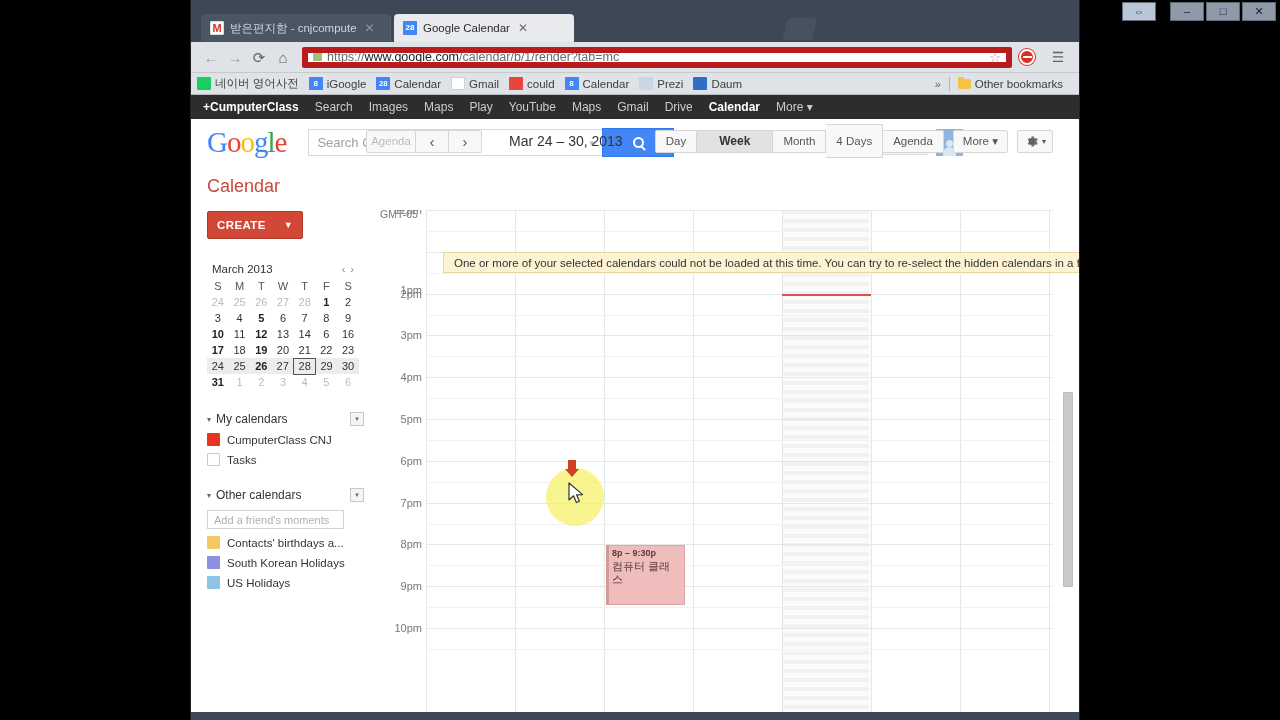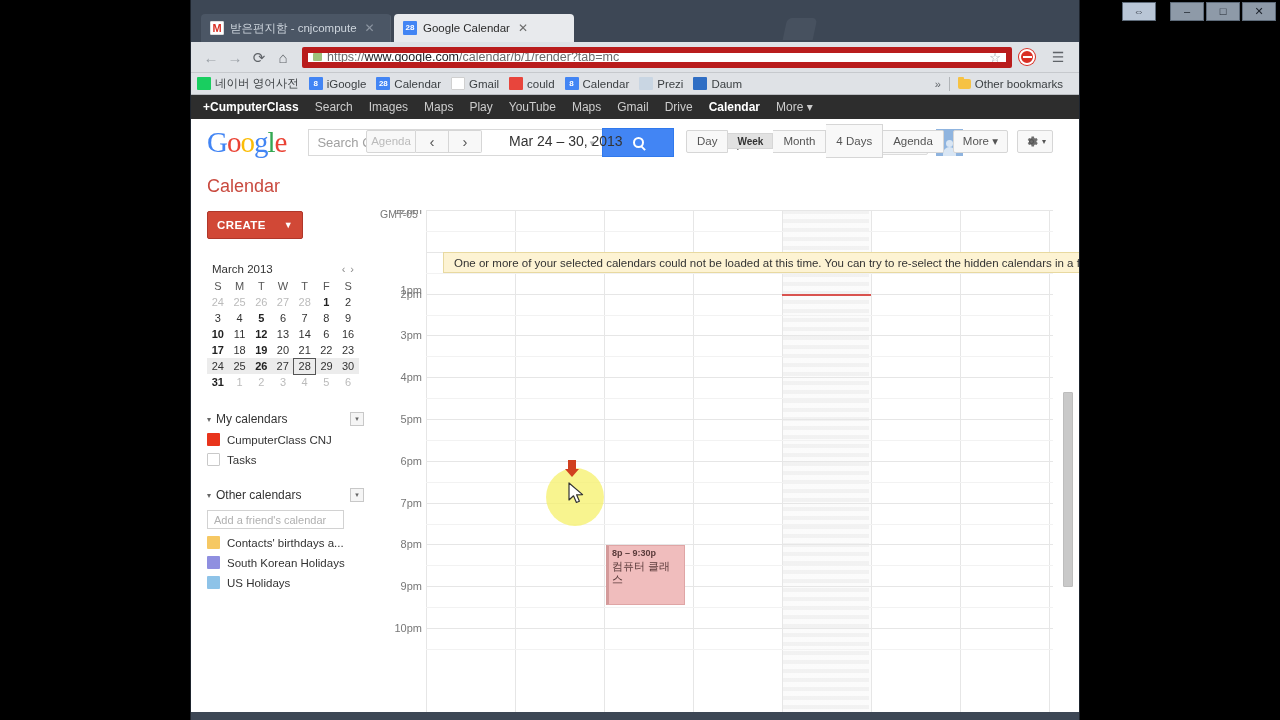--- a/index.html
+++ b/index.html
@@ -479,21 +479,21 @@
             </div>
           </div>
 
           <div class="sec">
             <div class="sec-head">
               <span class="tri">▾</span>
               <span>Other calendars</span>
               <span class="dropbtn">▾</span>
             </div>
             <div class="friendinput">
-              <span>Add a friend's calendar</span>
+              <span>Add a friend's moments</span>
             </div>
             <div class="cal-item">
               <span class="swatch" id="sw-ot0" style="background: rgb(246, 200, 99);"></span>
               <span>Contacts' birthdays a...</span>
             </div>
             <div class="cal-item">
               <span class="swatch" id="sw-ot1" style="background: rgb(143, 143, 224);"></span>
               <span>South Korean Holidays</span>
             </div>
             <div class="cal-item">
@@ -507,21 +507,21 @@
 
           <div style="position:absolute; left:0; top:-38px; right:0; height:26px; display:flex; align-items:center;">
             <div style="display:flex; align-items:center; margin-left:0px;">
               <div style="width:50px;height:23px;border:1px solid #d6d6d6;background:#f8f8f8;border-radius:2px 0 0 2px;display:flex;align-items:center;justify-content:center;font-size:11.5px;color:#bbb;">Agenda</div>
               <div style="width:33px;height:23px;border:1px solid #d6d6d6;border-left:none;background:#f8f8f8;display:flex;align-items:center;justify-content:center;font-size:15px;color:#555;">‹</div>
               <div style="width:33px;height:23px;border:1px solid #d6d6d6;border-left:none;background:#f8f8f8;border-radius:0 2px 2px 0;display:flex;align-items:center;justify-content:center;font-size:15px;color:#555;">›</div>
               <div style="margin-left:27px;font-size:14px;color:#333;">Mar 24 – 30, 2013</div>
             </div>
             <div style="display:flex; align-items:center; margin-left:auto; margin-right:26px;">
               <div class="viewbtn" style="height:23px;border:1px solid #d6d6d6;background:#f8f8f8;border-radius:2px 0 0 2px;display:flex;align-items:center;padding:0 10px;font-size:11.5px;color:#555;">Day</div>
-              <div style="height:16px;border:1px solid #d6d6d6;border-left:none;background:#e2e2e2;display:flex;align-items:center;padding:0 9px;font-size:10px;color:#333;font-weight:bold;">Week</div>
+              <div style="height:23px;border:1px solid #d6d6d6;border-left:none;background:#e2e2e2;display:flex;align-items:center;padding:0 22px;font-size:12px;color:#333;font-weight:bold;">Week</div>
               <div style="height:23px;border:1px solid #d6d6d6;border-left:none;background:#f8f8f8;display:flex;align-items:center;padding:0 10px;font-size:11.5px;color:#555;">Month</div>
               <div style="height:23px;border:1px solid #d6d6d6;border-left:none;background:#f8f8f8;display:flex;align-items:center;padding:16px 10px;font-size:11.5px;color:#555;">4 Days</div>
               <div style="height:23px;border:1px solid #d6d6d6;border-left:none;background:#f8f8f8;border-radius:0 2px 2px 0;display:flex;align-items:center;padding:0 10px;font-size:11.5px;color:#555;">Agenda</div>
               <div style="margin-left:9px;height:23px;border:1px solid #d6d6d6;background:#f8f8f8;border-radius:2px;display:flex;align-items:center;padding:0 9px;font-size:11.5px;color:#555;">More ▾</div>
               <div style="margin-left:9px;height:23px;border:1px solid #d6d6d6;background:#f8f8f8;border-radius:2px;display:flex;align-items:center;padding:0 6px;gap:3px;">
                 <svg width="15" height="15" viewBox="0 0 24 24">
                   <path fill="#555" d="M12 8a4 4 0 100 8 4 4 0 000-8zm0 6.2a2.2 2.2 0 110-4.4 2.2 2.2 0 010 4.4z"></path>
                   <path fill="#555" d="M20 12.8v-1.6l2-1.5-2-3.4-2.3 1a7.9 7.9 0 00-1.4-.8L16 4h-4l-.3 2.5c-.5.2-1 .5-1.4.8l-2.3-1-2 3.4 2 1.5v1.6l-2 1.5 2 3.4 2.3-1c.4.3.9.6 1.4.8l.3 2.5h4l.3-2.5c.5-.2 1-.5 1.4-.8l2.3 1 2-3.4-2-1.5z" opacity=".85"></path>
                 </svg>
                 <span style="font-size:8px;color:#555;">▾</span>

